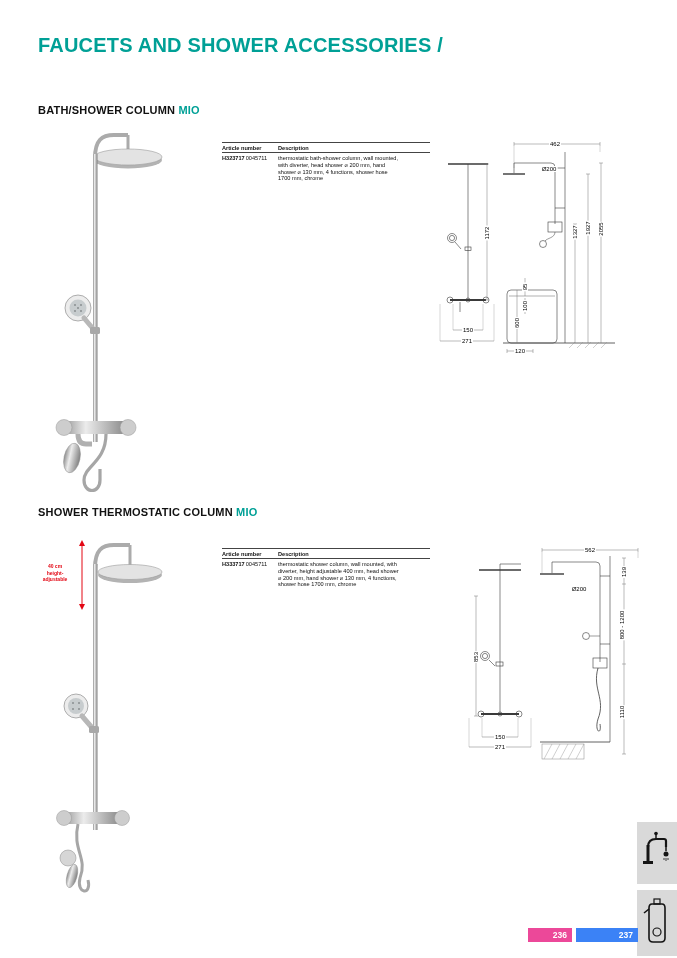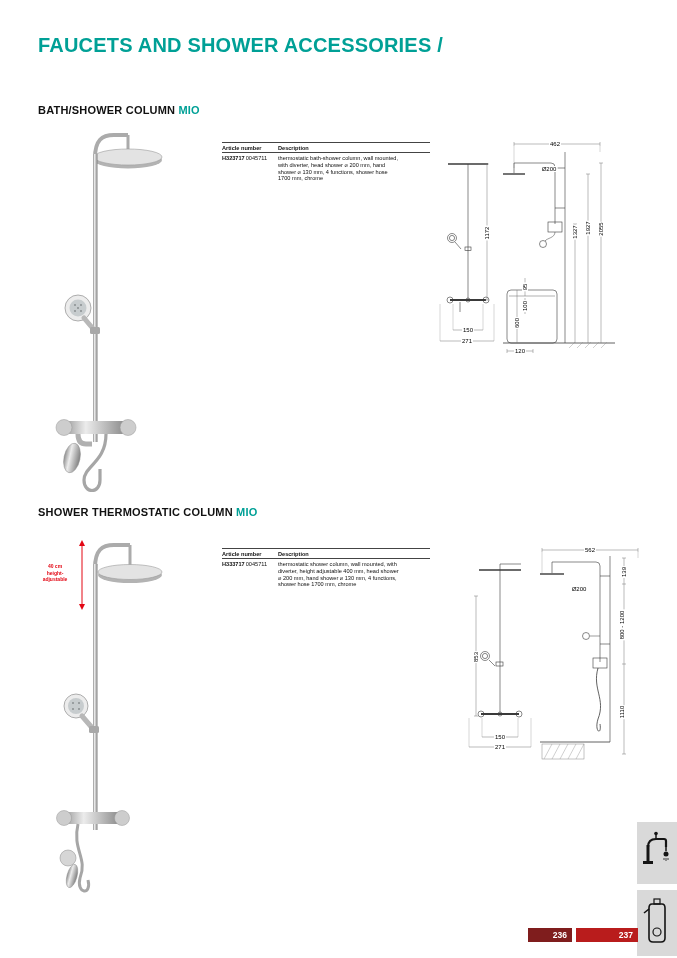--- a/index.html
+++ b/index.html
@@ -47,22 +47,22 @@
     color:#e30613; font-weight:bold; z-index:6;
   }
   .red-note span { display:block; }
 
   .pagenum {
     position:absolute; top:928px; height:14px;
     color:#fff; font-size:8.5px; font-weight:bold;
     display:flex; align-items:center; justify-content:flex-end;
     padding-right:5px;
   }
-  .pagenum.left  { left:528px; width:44px; background:#7f1d1d; }
-  .pagenum.right { left:576px; width:62px; background:#b91c1c; }
+  .pagenum.left  { left:528px; width:44px; background:#ec4899; }
+  .pagenum.right { left:576px; width:62px; background:#3b82f6; }
 
   .icon-box {
     position:absolute; left:637px; width:40px; background:#d9d9d9;
     display:flex; align-items:center; justify-content:center;
   }
   .icon-box.one { top:822px; height:62px; }
   .icon-box.two { top:890px; height:66px; }
 
   svg { display:block; }
   .drawing { position:absolute; z-index:1; }

